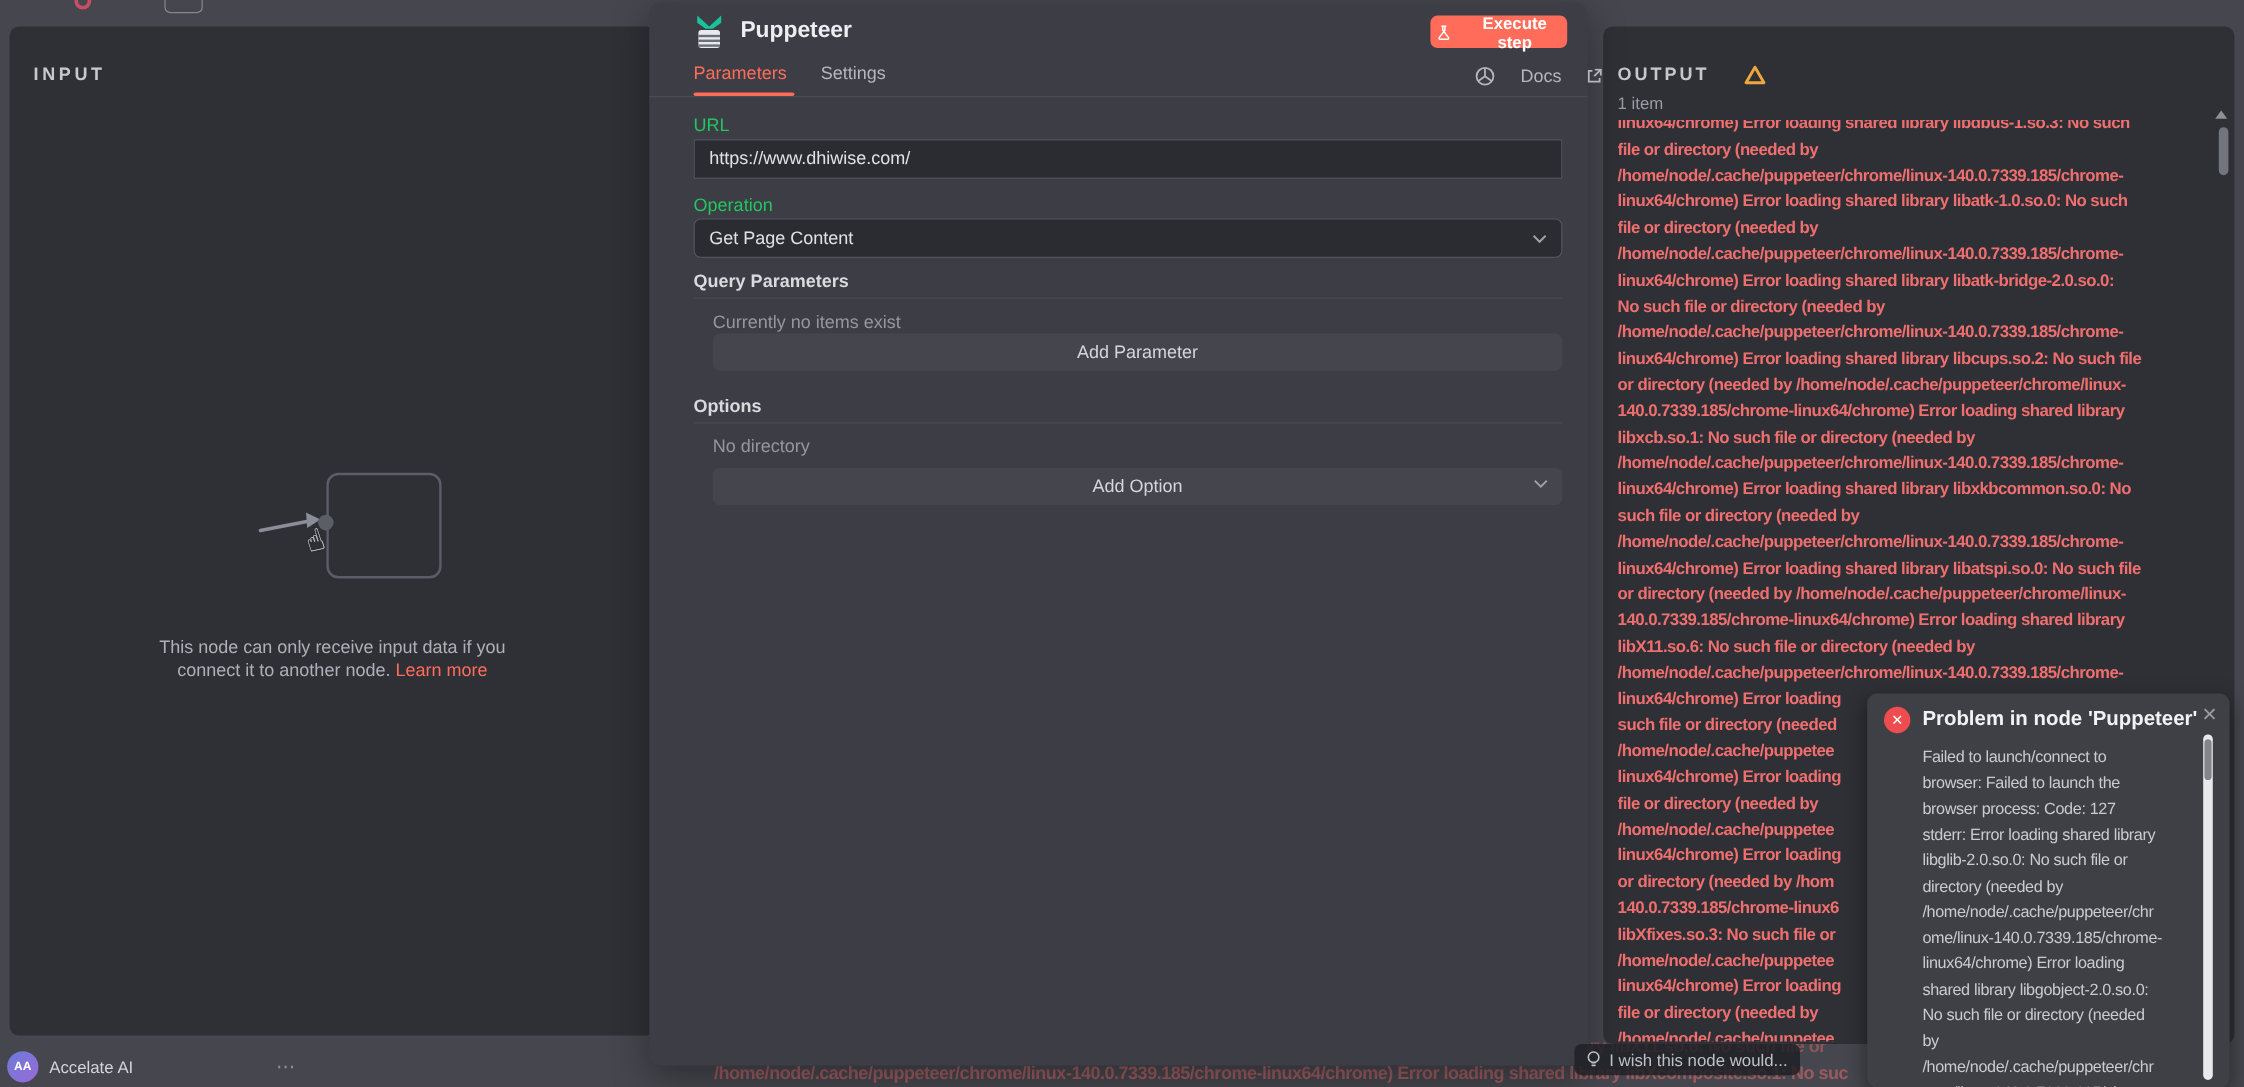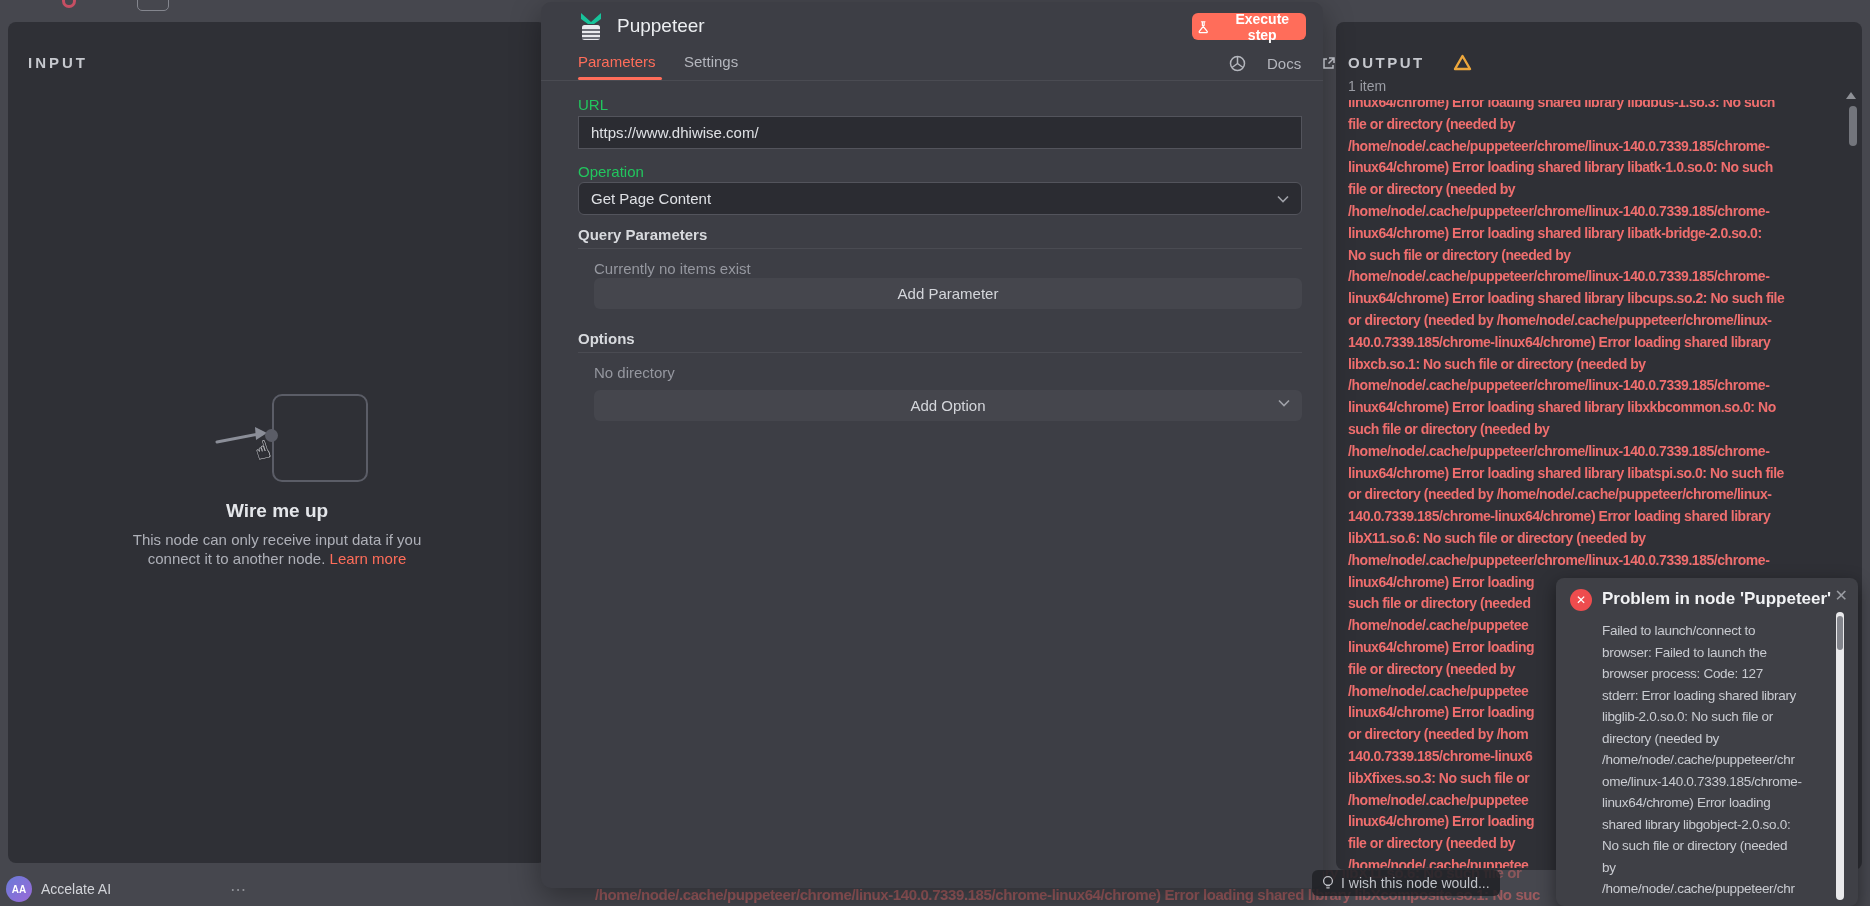--- a/index.html
+++ b/index.html
@@ -38,21 +38,21 @@
   .out-count{position:absolute;left:12px;top:56px;font-size:14px;color:#9b9da5;}
   .out-errors{position:absolute;left:12px;top:78px;right:26px;bottom:2px;overflow:hidden;}
   .out-errors .ln{height:21.8px;line-height:21.8px;font-size:14px;font-weight:700;letter-spacing:-0.45px;color:#ef6e6e;white-space:nowrap;overflow:hidden;}
   .out-errors .ln:first-child{margin-top:-8px;}
   .out-scroll-arrow{position:absolute;right:6px;top:70px;width:0;height:0;border-left:5px solid transparent;border-right:5px solid transparent;border-bottom:7px solid #8e9096;}
   .out-scroll-thumb{position:absolute;right:5px;top:84px;width:8px;height:40px;border-radius:4px;background:#73757c;}
 
   
   .dialog{position:absolute;left:541px;top:2px;width:782px;height:886px;background:#3d3e45;border-radius:10px;z-index:20;box-shadow:0 10px 30px rgba(0,0,0,.35);}
   .nd-icon{position:absolute;left:37px;top:10px;width:26px;height:30px;}
-  .nd-title{position:absolute;left:76px;top:13px;font-size:19px;font-weight:400;color:#eceef1;}
+  .nd-title{position:absolute;left:76px;top:13px;font-size:19px;font-weight:700;color:#eceef1;}
   .exec-btn{position:absolute;left:651px;top:11px;width:114px;height:27px;background:#ff6d5a;border:none;border-radius:6px;color:#fff;font-size:14px;font-weight:600;display:flex;align-items:center;justify-content:center;gap:16px;cursor:pointer;}
   .tab{position:absolute;top:51px;font-size:15px;cursor:pointer;}
   .tab.active{left:37px;color:#ff6d5a;}
   .tab.idle{left:143px;color:#b4b6bd;}
   .tab-underline{position:absolute;left:37px;top:75px;width:84px;height:3px;background:#ff6d5a;border-radius:2px;}
   .hdr-divider{position:absolute;left:0;top:78px;width:100%;height:1px;background:#4a4b52;}
   .docs-area{position:absolute;left:688px;top:53px;display:flex;align-items:center;gap:21px;color:#b4b6bd;font-size:15px;cursor:pointer;}
 
   .fld-label{position:absolute;left:37px;font-size:15px;color:#22c55e;}
   .txt-input{position:absolute;left:37px;width:724px;height:33px;background:#2b2c32;border:1px solid #53545c;border-radius:0;color:#dfe1e5;font-size:15px;padding:0 12px;outline:none;}
@@ -91,21 +91,20 @@
     <div class="panel-title" style="position:absolute;left:20px;top:32px;">INPUT</div>
     <div class="wire-illu">
       <svg style="position:absolute;left:207px;top:400px;" width="56" height="26" viewBox="0 0 56 26">
         <line x1="2" y1="20" x2="44" y2="12" stroke="#8b8e98" stroke-width="3" stroke-linecap="round"></line>
         <path d="M40 5 L52 11 L41 18 Z" fill="#8b8e98"></path>
       </svg>
       <div class="node-ghost"></div>
       <div class="node-port"></div>
       <div class="hand-glyph">☝</div>
     </div>
-    <div class="wire-head">Wire me up</div>
     <div class="wire-desc">
       <span>This node can only receive input data if you connect it to another node.</span>
       <span class="learn">Learn more</span>
     </div>
   </div>
 
   <div class="panel output">
     <div style="position:absolute;left:12px;top:32px;display:flex;align-items:center;gap:28px;">
       <span class="panel-title" style="letter-spacing:2.5px;">OUTPUT</span>
       <svg width="19" height="17" viewBox="0 0 19 17">

